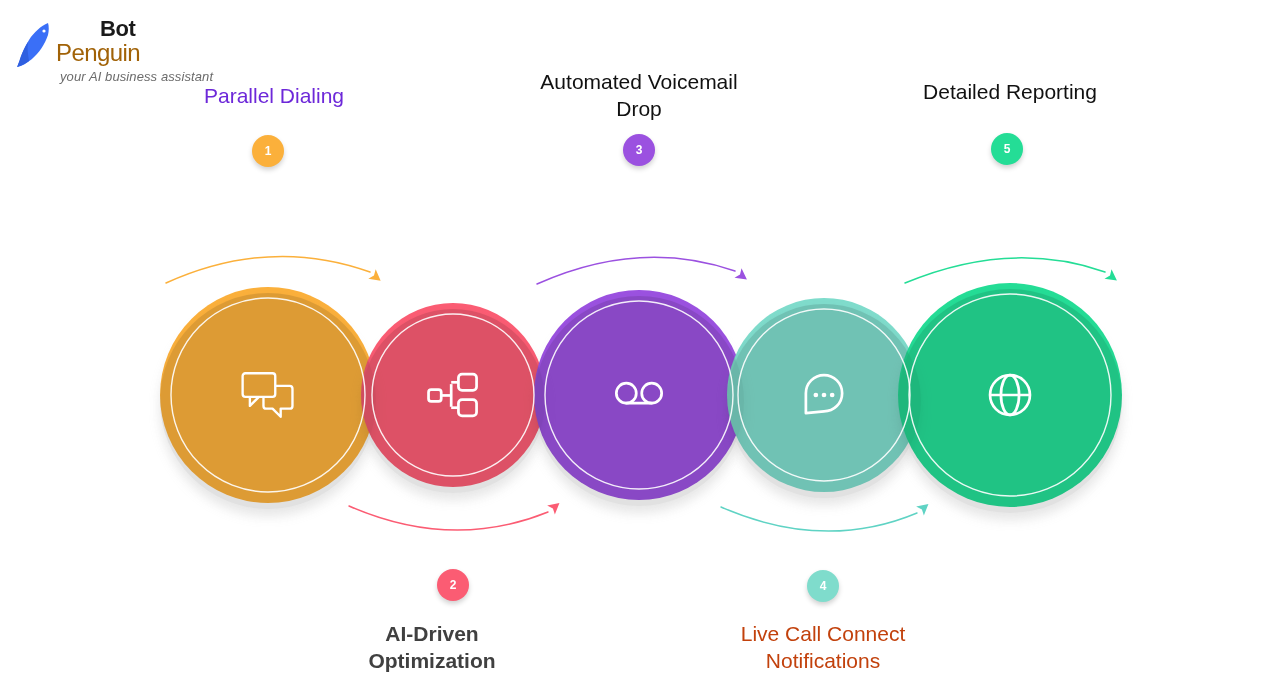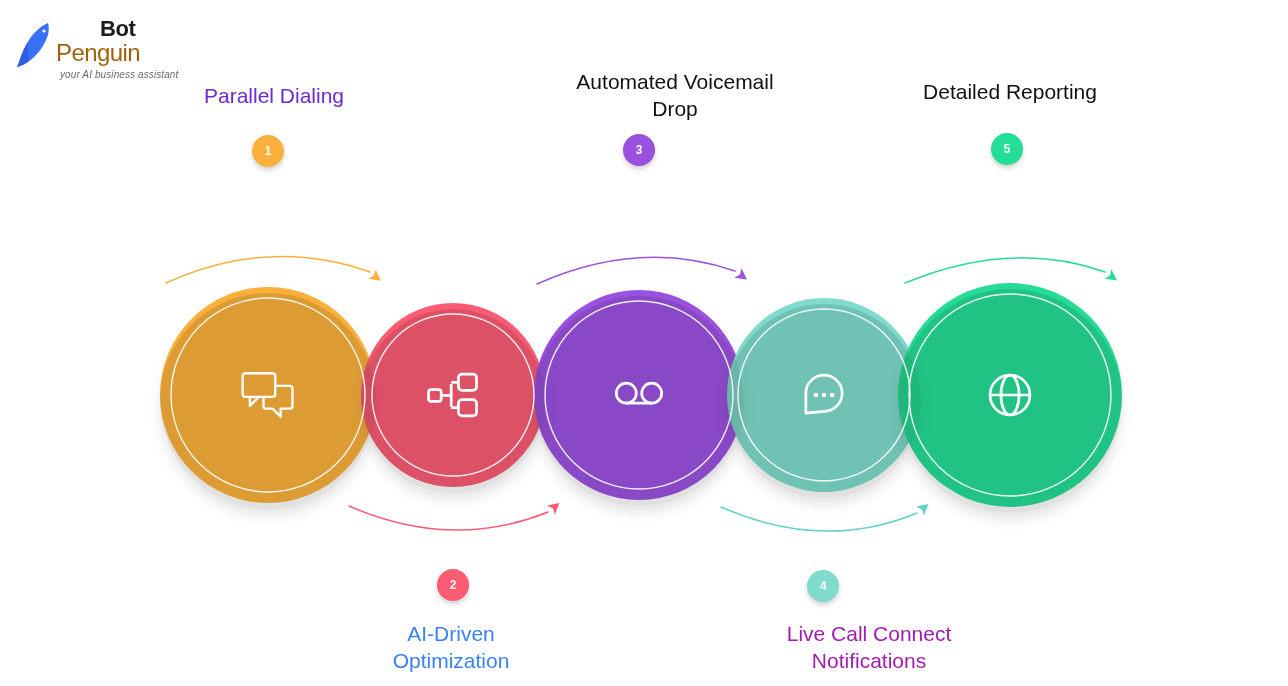--- a/index.html
+++ b/index.html
@@ -26,21 +26,21 @@
   .logo-bot {
     font-size: 22px; font-weight: bold; color: #1a1a1a;
     line-height: 22px; letter-spacing: -0.4px; margin-left: 44px;
   }
   .logo-penguin {
     font-size: 24px; font-weight: normal; color: #a16207;
     line-height: 25px; letter-spacing: -0.6px;
   }
   .logo-tagline {
     position: absolute; left: 46px; top: 51px;
-    font-size: 10px; font-style: italic; color: #6b6b6b;
+    font-size: 13px; font-style: italic; color: #6b6b6b;
     letter-spacing: 0.1px; white-space: nowrap;
   }
 
   
   .step-label {
     position: absolute;
     text-align: center;
     font-size: 21px;
     color: #111111;
     line-height: 27px;
@@ -179,26 +179,26 @@
         <use xlink:href="#ic-hierarchy-icon" x="424" y="366" width="58" height="58"></use>
         <use xlink:href="#ic-voicemail-icon" x="610" y="366" width="58" height="58"></use>
         <use xlink:href="#ic-speech-dots-icon" x="795" y="366" width="58" height="58"></use>
         <use xlink:href="#ic-globe-icon" x="981" y="366" width="58" height="58"></use>
       </g>
   </svg>
 
   <div id="labels-layer">
       <div class="step-label label-top" style="left: 274px; top: 82px; color: #6d28d9;">Parallel Dialing</div>
       <div class="badge" style="left: 268px; top: 151px; background: rgb(251, 176, 59);">1</div>
-      <div class="step-label label-bot" style="left: 451px; top: 620px; color: #3b82f6;">AI-Driven
+      <div class="step-label label-bot" style="left: 432px; top: 620px; color: #404040; font-weight: bold;">AI-Driven
 Optimization</div>
       <div class="badge" style="left: 453px; top: 585px; background: rgb(251, 92, 115);">2</div>
-      <div class="step-label label-top" style="left: 639px; top: 68px; color: rgb(17, 17, 17); margin-left: 36px;">Automated Voicemail
+      <div class="step-label label-top" style="left: 639px; top: 68px; color: rgb(17, 17, 17);">Automated Voicemail
 Drop</div>
       <div class="badge" style="left: 639px; top: 150px; background: rgb(155, 81, 224);">3</div>
-      <div class="step-label label-bot" style="left: 869px; top: 620px; color: #a21caf;">Live Call Connect
+      <div class="step-label label-bot" style="left: 823px; top: 620px; color: #c2410c;">Live Call Connect
 Notifications</div>
       <div class="badge" style="left: 823px; top: 586px; background: rgb(127, 220, 204);">4</div>
       <div class="step-label label-top" style="left: 1010px; top: 78px; color: rgb(17, 17, 17);">Detailed Reporting</div>
       <div class="badge" style="left: 1007px; top: 149px; background: rgb(36, 221, 150);">5</div>
     </div>
 
 </div>
 
 </body></html>

